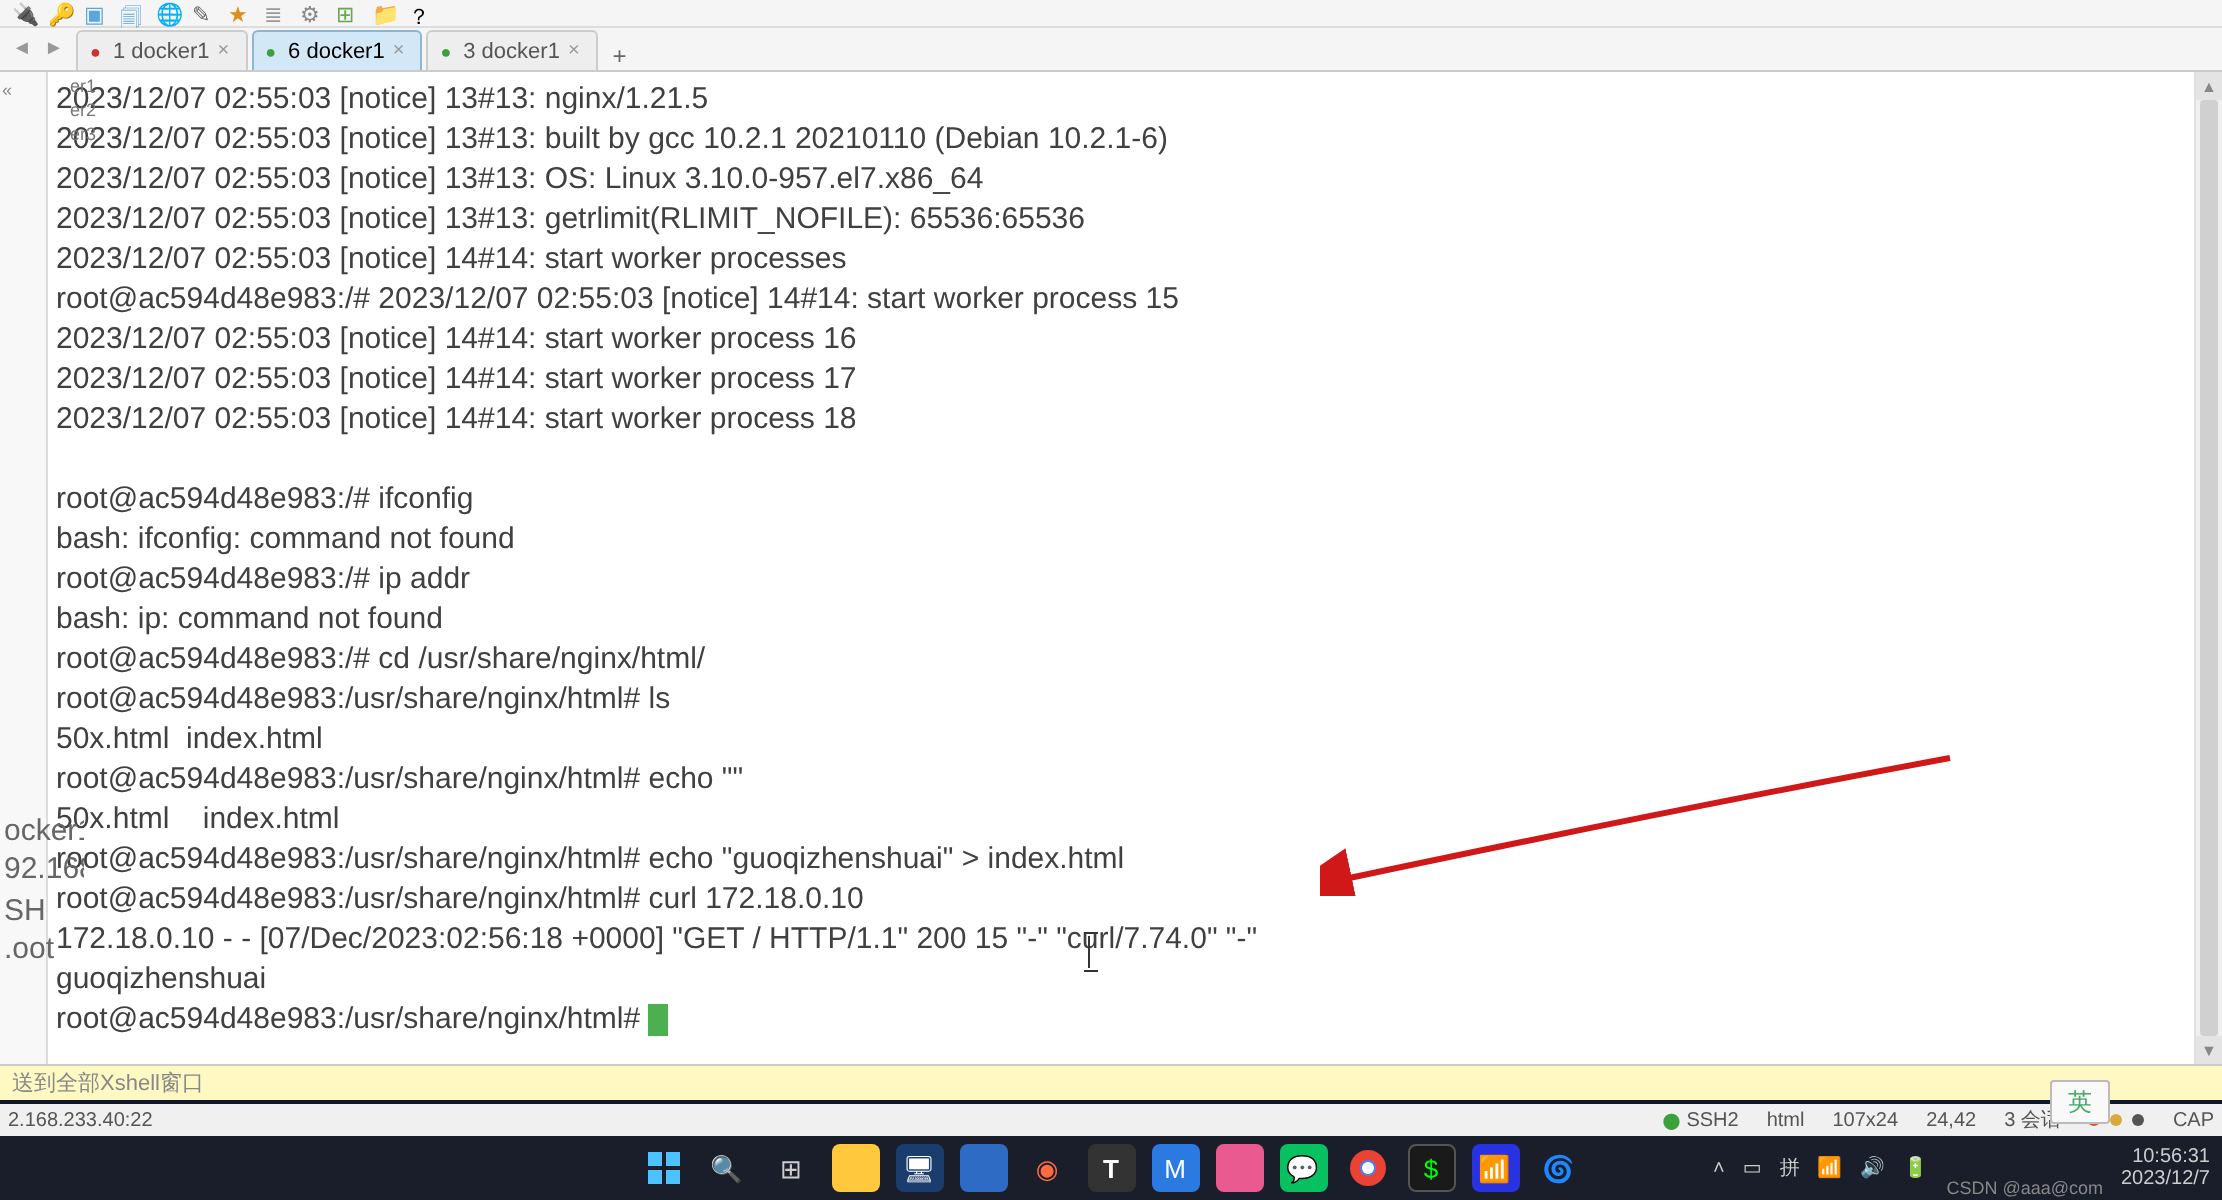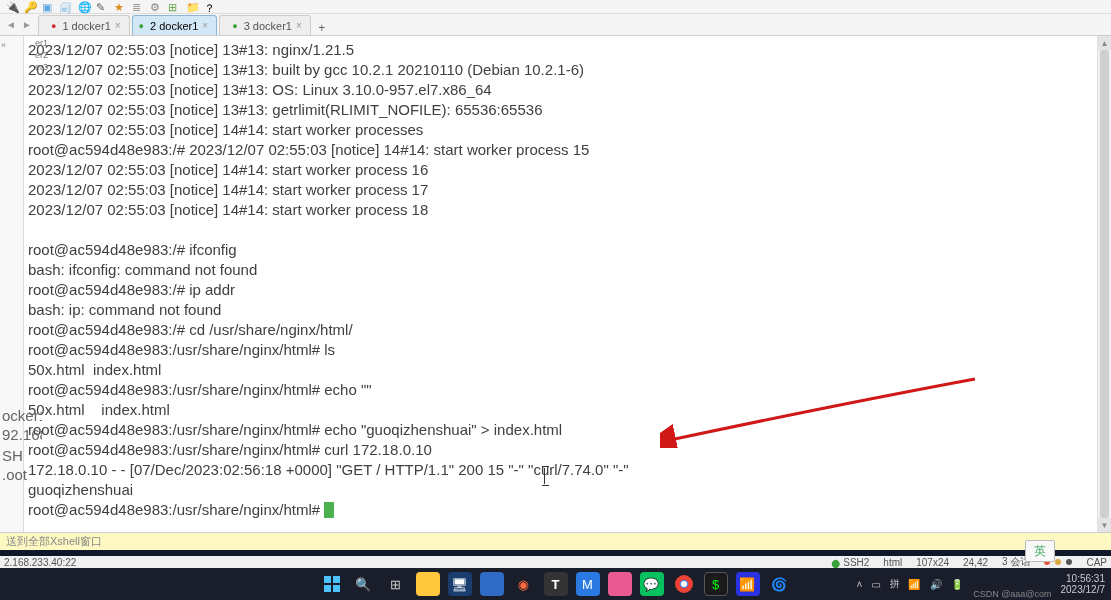--- a/index.html
+++ b/index.html
@@ -65,21 +65,21 @@
       margin-right: 2px;
       display: flex;
       align-items: center;
       gap: 4px;
       padding: 0 8px 0 6px;
       font-size: 11px;
       border-radius: 3px 3px 0 0;
       cursor: pointer;
       position: relative;
     }
-    .tab.inactive { background:#eee; color:#555;padding-left:12px; }
+    .tab.inactive { background:#eee; color:#555; }
     .tab.active { background:#d2e8f7; border-color:#8cb6d4; }
     .tab-dot-green::before { content:"●"; color:#3ba23b; font-size:9px; margin-right:2px;}
     .tab-dot-red::before { content:"●"; color:#d03030; font-size:9px; margin-right:2px;}
     .tab-close { color:#999; font-size:10px;}
     .add-tab { width:18px; text-align:center; color:#666; cursor:pointer; }
     .main {
       flex:1;
       display:flex;
       background:#fff;
       overflow:hidden;
@@ -154,21 +154,21 @@
       background:#fef9c3;
       font-size:11px;
       color:#888;
       padding:2px 6px;
       display:flex;
       align-items:center;
     }
     .footer-status {
       height:18px;
       background:#f0f0f0;
-      border-top:6px solid #0f172a;
+      border-top:2px solid #0f172a;
       font-size:10px;
       color:#555;
       display:flex;
       align-items:center;
       padding:0 4px;
       gap:12px;
     }
     .footer-status .right { margin-left:auto; display:flex; gap:14px; align-items:center;}
     .ssh-ico::before { content:"⬤"; color:#3ba23b; font-size:8px; margin-right:3px;}
     .ime-box {
@@ -257,21 +257,21 @@
 <div class="tab-bar">
   <div class="left-btns">
     <span class="nav-arrow">◄</span>
     <span class="nav-arrow">►</span>
   </div>
   <div class="tab inactive tab-dot-red">
     <span>1 docker1</span>
     <span class="tab-close">×</span>
   </div>
   <div class="tab active tab-dot-green">
-    <span>2 docker1</span>
+    <span>6 docker1</span>
     <span class="tab-close">×</span>
   </div>
   <div class="tab inactive tab-dot-green">
     <span>3 docker1</span>
     <span class="tab-close">×</span>
   </div>
   <div class="add-tab">+</div>
 </div>
 
 <div class="main">

